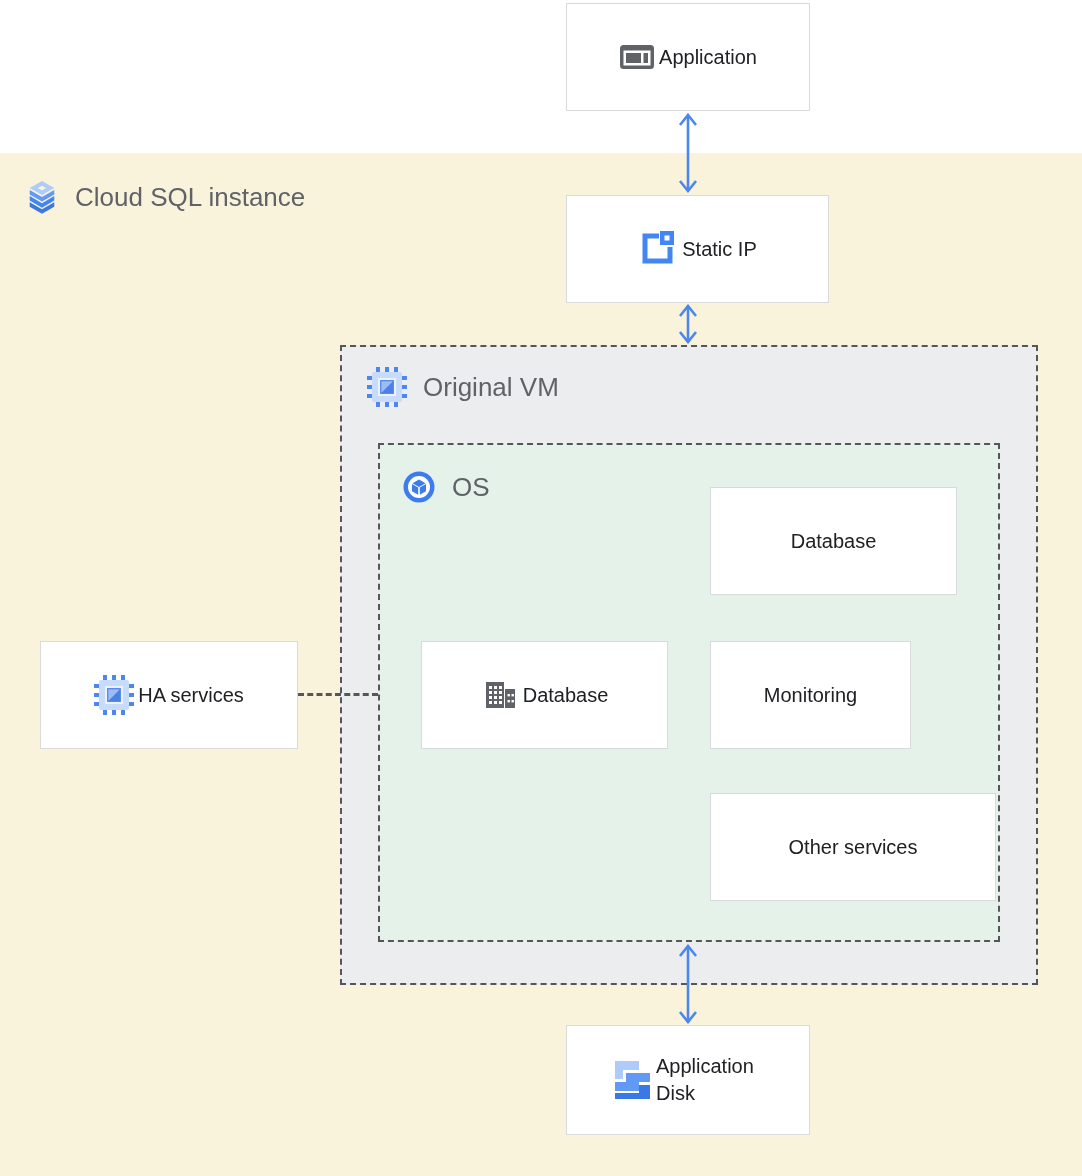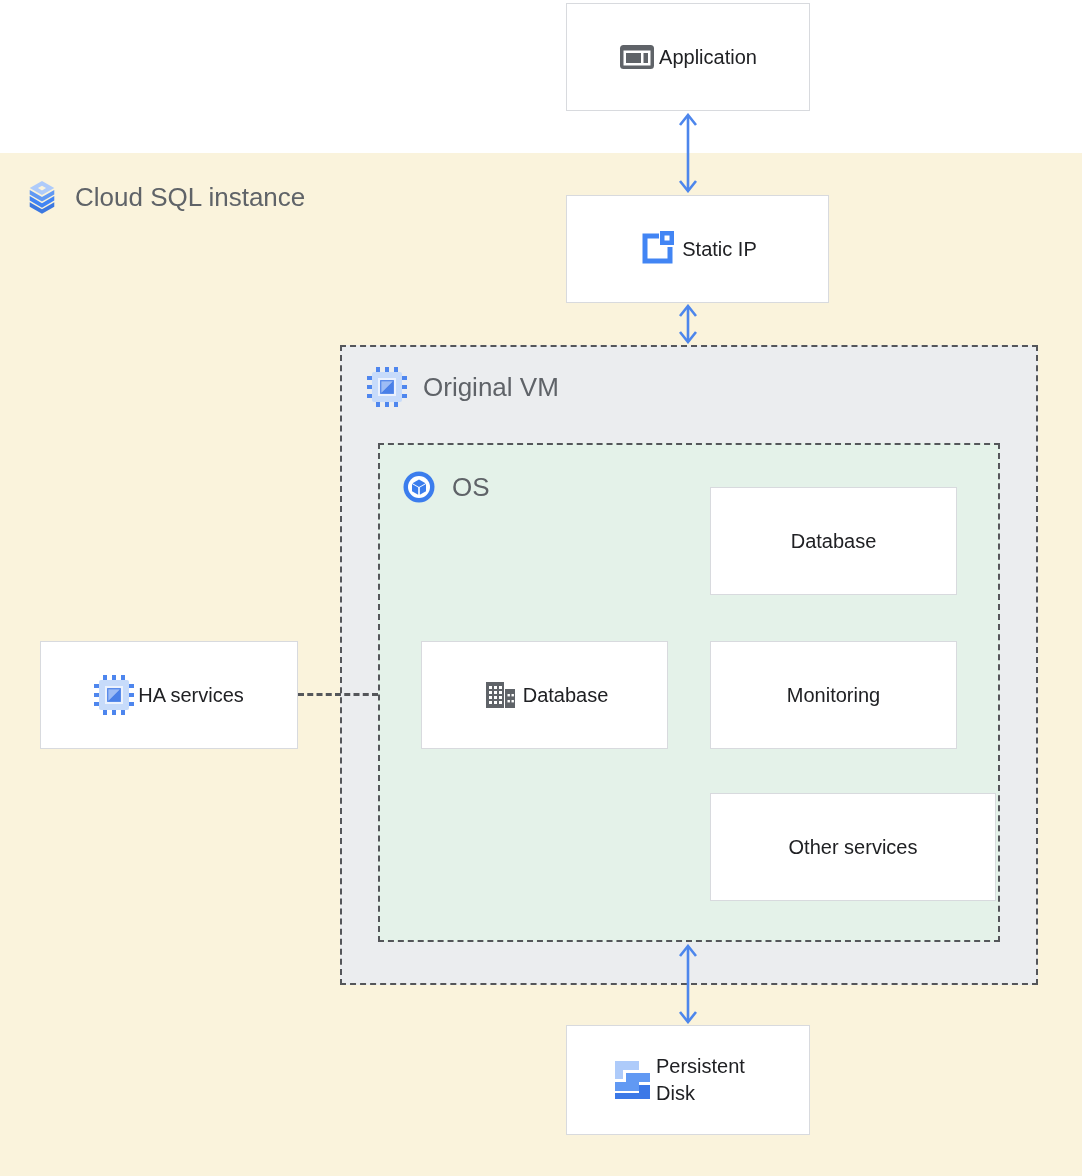--- a/index.html
+++ b/index.html
@@ -11,21 +11,21 @@
   .region-os { position:absolute; left:378px; top:443px; width:622px; height:499px;
                background:#e4f2e9; border:2px dashed #54565a; }
   .node { position:absolute; background:#ffffff; border:1px solid #d8dade;
           display:flex; align-items:center; justify-content:center; gap:4px;
           font-size:20px; color:#202124; }
   .node-application { left:566px; top:3px;   width:244px; height:108px; }
   .node-static-ip   { left:566px; top:195px; width:263px; height:108px; }
   .node-ha          { left:40px;  top:641px; width:258px; height:108px; }
   .node-database    { left:421px; top:641px; width:247px; height:108px;text-align:center; }
   .node-logging     { left:710px; top:487px; width:247px; height:108px; }
-  .node-monitoring  { left:710px; top:641px; width:247px; height:108px; }
+  .node-monitoring  { left:710px; top:641px; width:201px; height:108px; }
   .node-other       { left:710px; top:793px; width:286px; height:108px; }
   .node-pd          { left:566px; top:1025px; width:244px; height:110px; }
   .node-pd .pd-label { width:112px; line-height:1.35; }
   .region-label { position:absolute; display:flex; align-items:center; gap:16px;
                   font-size:26px; color:#5f6368; }
   .label-cloudsql { left:25px;  top:179px; }
   .label-vm       { left:367px; top:367px; }
   .label-os       { left:402px; top:470px; }
   .arrow { position:absolute; left:676px; }
   .arrow-1 { top:113px; }
@@ -199,16 +199,16 @@
       <polyline points="4,68 12,78 20,68"></polyline>
     </g>
   </svg>
 
   <div class="node node-pd">
     <svg width="44" height="44" viewBox="0 0 44 44">
       <path fill="#aecbfa" d="M7 3 H31 V12 H15 V21 H7 Z"></path>
       <path fill="#6199f3" d="M18 15 H42 V24 H31 V33 H7 V24 H18 Z"></path>
       <path fill="#3b78e7" d="M31 27 H42 V41 H7 V35 H31 Z"></path>
     </svg>
-    <span class="pd-label">Persistent Disk</span>
+    <span class="pd-label">Application Disk</span>
   </div>
 
 </div>
 
 </body></html>

